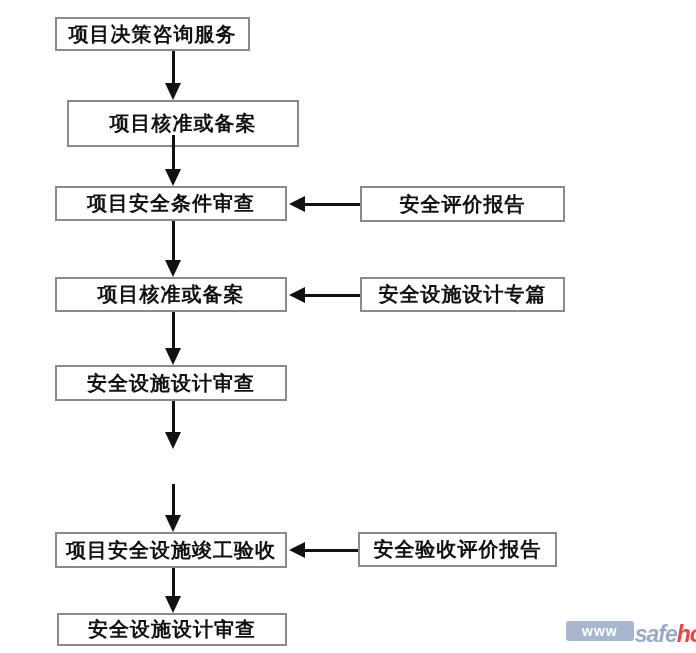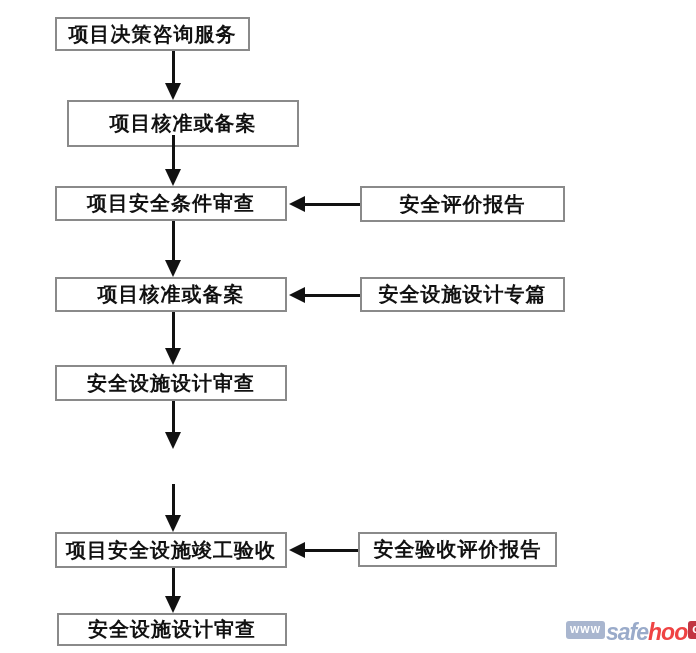--- a/index.html
+++ b/index.html
@@ -18,22 +18,22 @@
   .varrow .shaft{width:3px;flex:1;background:#111111;}
   .varrow .head{width:0;height:0;border-left:8px solid transparent;border-right:8px solid transparent;border-top:17px solid #111111;}
   .harrow{position:absolute;height:16px;display:flex;align-items:center;}
   .harrow .head{width:0;height:0;border-top:8px solid transparent;border-bottom:8px solid transparent;border-right:16px solid #111111;}
   .harrow .shaft{flex:1;height:3px;background:#111111;}
   .wm{
     position:absolute;left:566px;top:621px;display:flex;align-items:flex-end;
     font-family:"Liberation Sans","DejaVu Sans",sans-serif;user-select:none;
   }
   .wm .badge{
-    font-size:12px;font-weight:bold;color:#ffffff;border-radius:3px;
-    padding:1px 4px;line-height:1.3;margin-bottom:3px;letter-spacing:1px;
+    font-size:14px;font-weight:bold;color:#ffffff;border-radius:3px;
+    padding:1px 16px;line-height:1.3;margin-bottom:3px;letter-spacing:1px;
   }
   .badge-www{background:#a9b6cf;margin-right:1px;}
   .badge-com{background:#c23642;margin-left:1px;}
   .wm .big{font-size:23px;font-weight:bold;line-height:0.82;letter-spacing:-1px;font-style:italic;}
   .big-safe{color:#9aabca;}
   .big-hoo{color:#ef4444;}
 </style>
 </head>
 <body>
 

